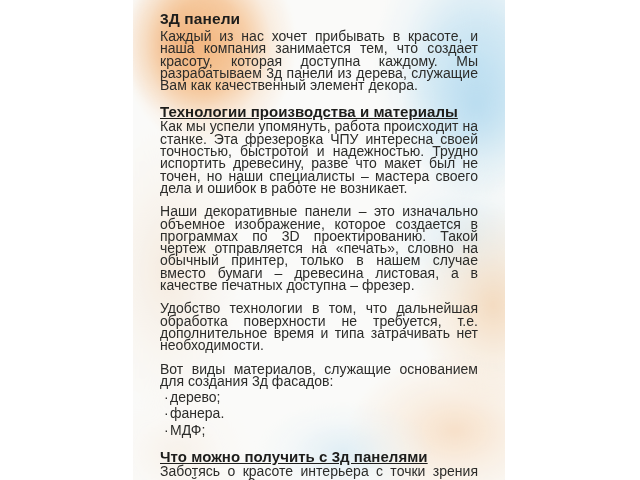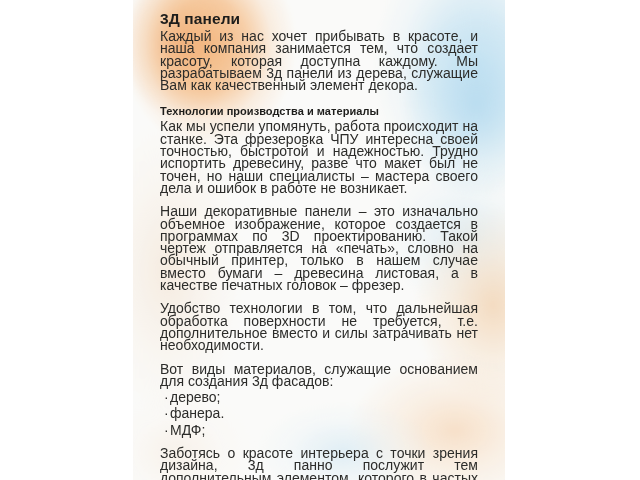--- a/index.html
+++ b/index.html
@@ -166,25 +166,26 @@
     margin: 9px 0 2px 0;
     font-size: 15.5px;
     line-height: 19px;
     font-weight: 700;
     color: #1d1d1b;
     letter-spacing: 0.1px;
   }
 
   h2.doc-heading {
     margin: 13px 0 1px 0;
-    font-size: 11px;
+    font-size: 15px;
     line-height: 15px;
     font-weight: 700;
     color: #1d1d1b;
     letter-spacing: 0.05px;
+    text-decoration: underline;
   }
 
   p.doc-para {
     margin: 0 0 11px 0;
     font-size: 14px;
     line-height: 12.3px;
     color: #2c2c2a;
     text-align: justify;
     text-justify: inter-word;
     letter-spacing: 0.02px;
@@ -239,31 +240,32 @@
 
       <h1 class="doc-title">3Д панели</h1>
 
       <p class="doc-para">Каждый из нас хочет прибывать в красоте, и наша компания занимается тем, что создает красоту, которая доступна каждому. Мы разрабатываем 3д панели из дерева, служащие Вам как качественный элемент декора.</p>
 
 
       <h2 class="doc-heading">Технологии производства и материалы</h2>
 
       <p class="doc-para">Как мы успели упомянуть, работа происходит на станке. Эта фрезеровка ЧПУ интересна своей точностью, быстротой и надежностью. Трудно испортить древесину, разве что макет был не точен, но наши специалисты – мастера своего дела и ошибок в работе не возникает.</p>
 
-      <p class="doc-para">Наши декоративные панели – это изначально объемное изображение, которое создается в программах по 3D проектированию. Такой чертеж отправляется на «печать», словно на обычный принтер, только в нашем случае вместо бумаги – древесина листовая, а в качестве печатных головок – фрезер.</p>
-
-      <p class="doc-para">Удобство технологии в том, что дальнейшая обработка поверхности не требуется, т.е. дополнительное вместо и силы затрачивать нет необходимости.</p>
+      <p class="doc-para">Наши декоративные панели – это изначально объемное изображение, которое создается в программах по 3D проектированию. Такой чертеж отправляется на «печать», словно на обычный принтер, только в нашем случае вместо бумаги – древесина листовая, а в качестве печатных доступна – фрезер.</p>
+
+      <p class="doc-para">Удобство технологии в том, что дальнейшая обработка поверхности не требуется, т.е. дополнительное время и типа затрачивать нет необходимости.</p>
 
       <p class="doc-para tight">Вот виды материалов, служащие основанием для создания 3д фасадов:</p>
 
       <ul class="doc-list">
         <li>дерево;</li>
         <li>фанера.</li>
         <li>МДФ;</li>
       </ul>
 
 
+      <h2 class="doc-heading">Что можно получить с 3д панелями</h2>
 
       <p class="doc-para clipped">Заботясь о красоте интерьера с точки зрения дизайна, 3д панно послужит тем дополнительным элементом, которого в частых случаях....</p>
 
     </div>
   </div>
 </div>
 
 </body></html>

